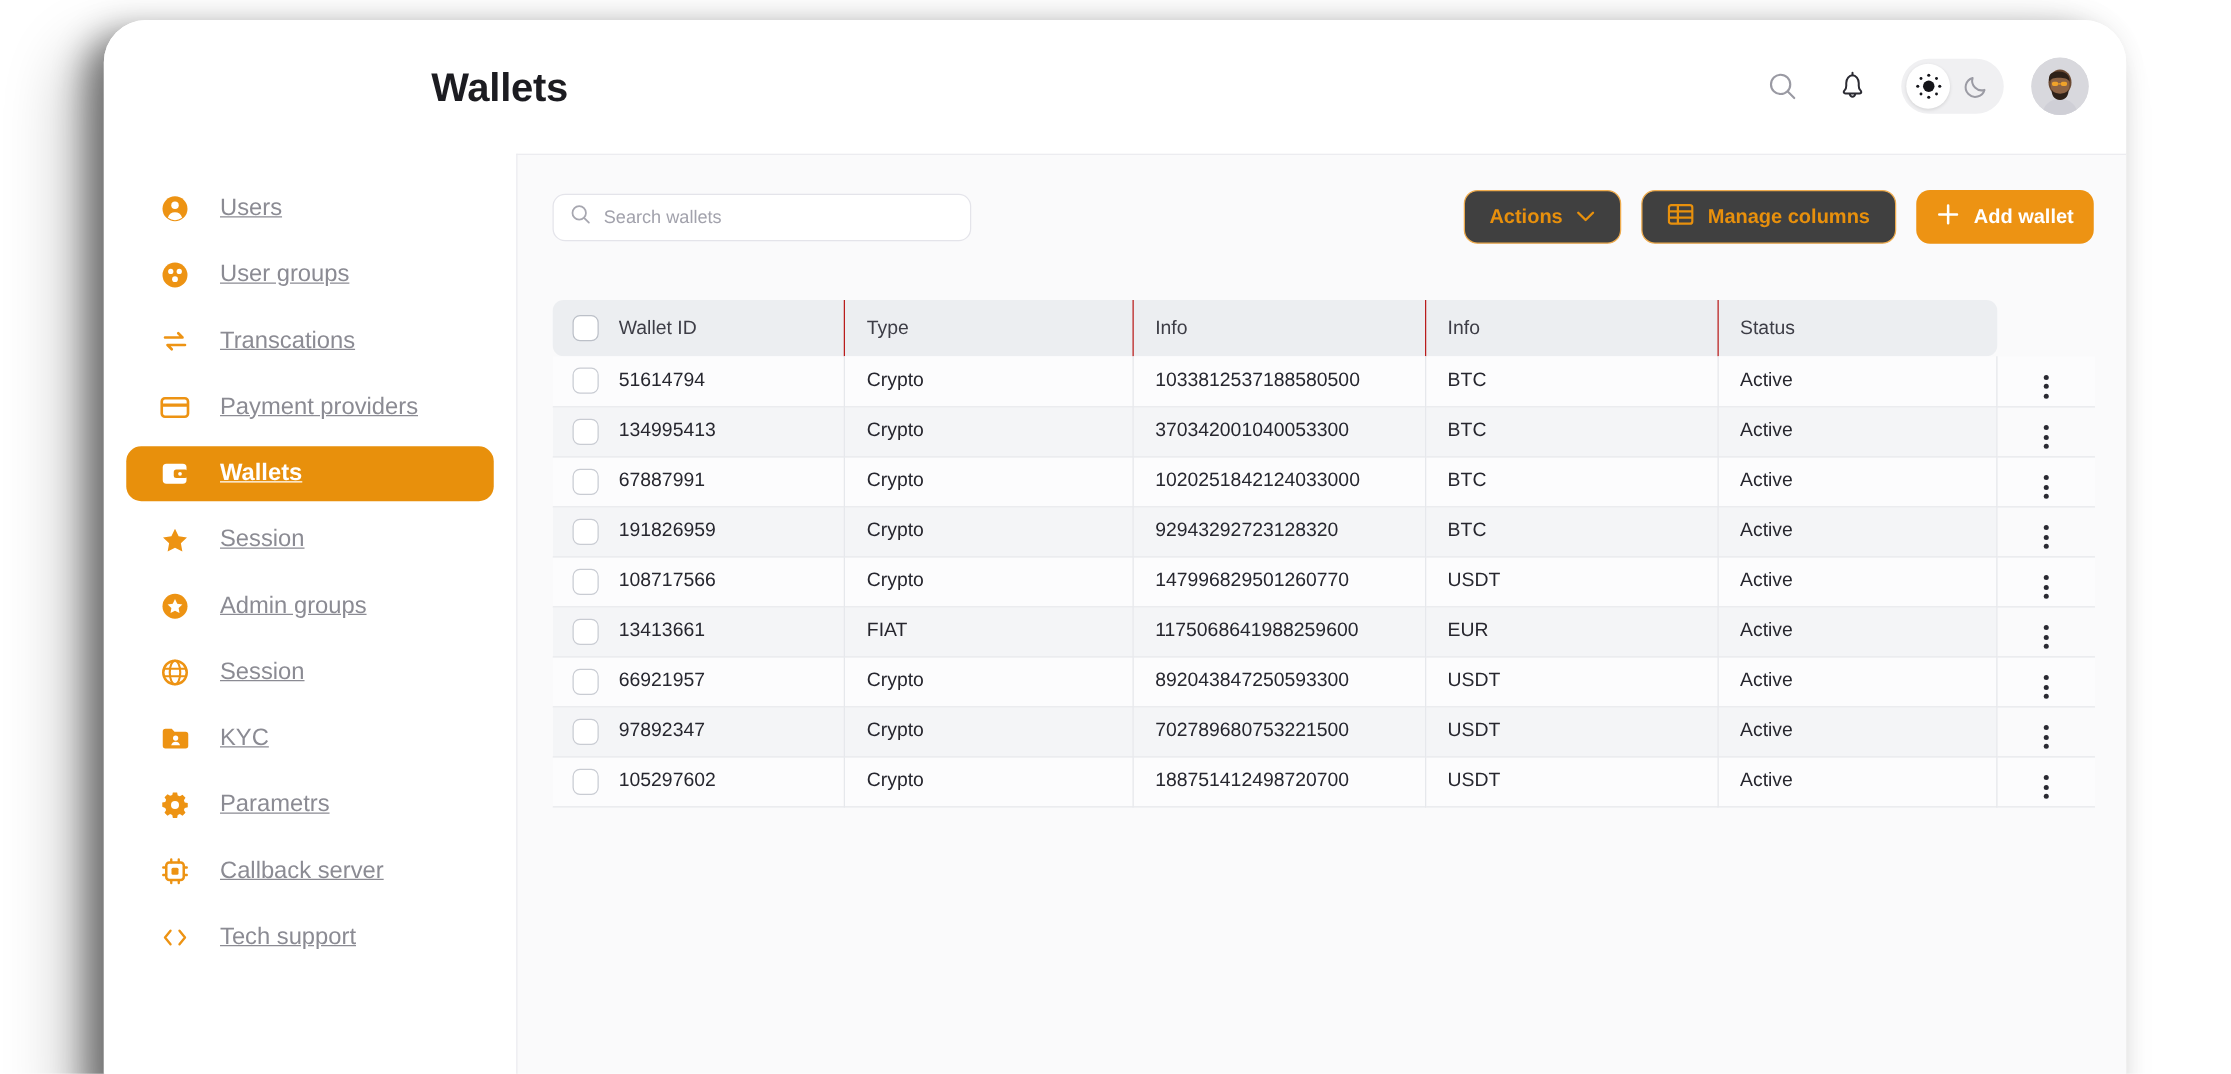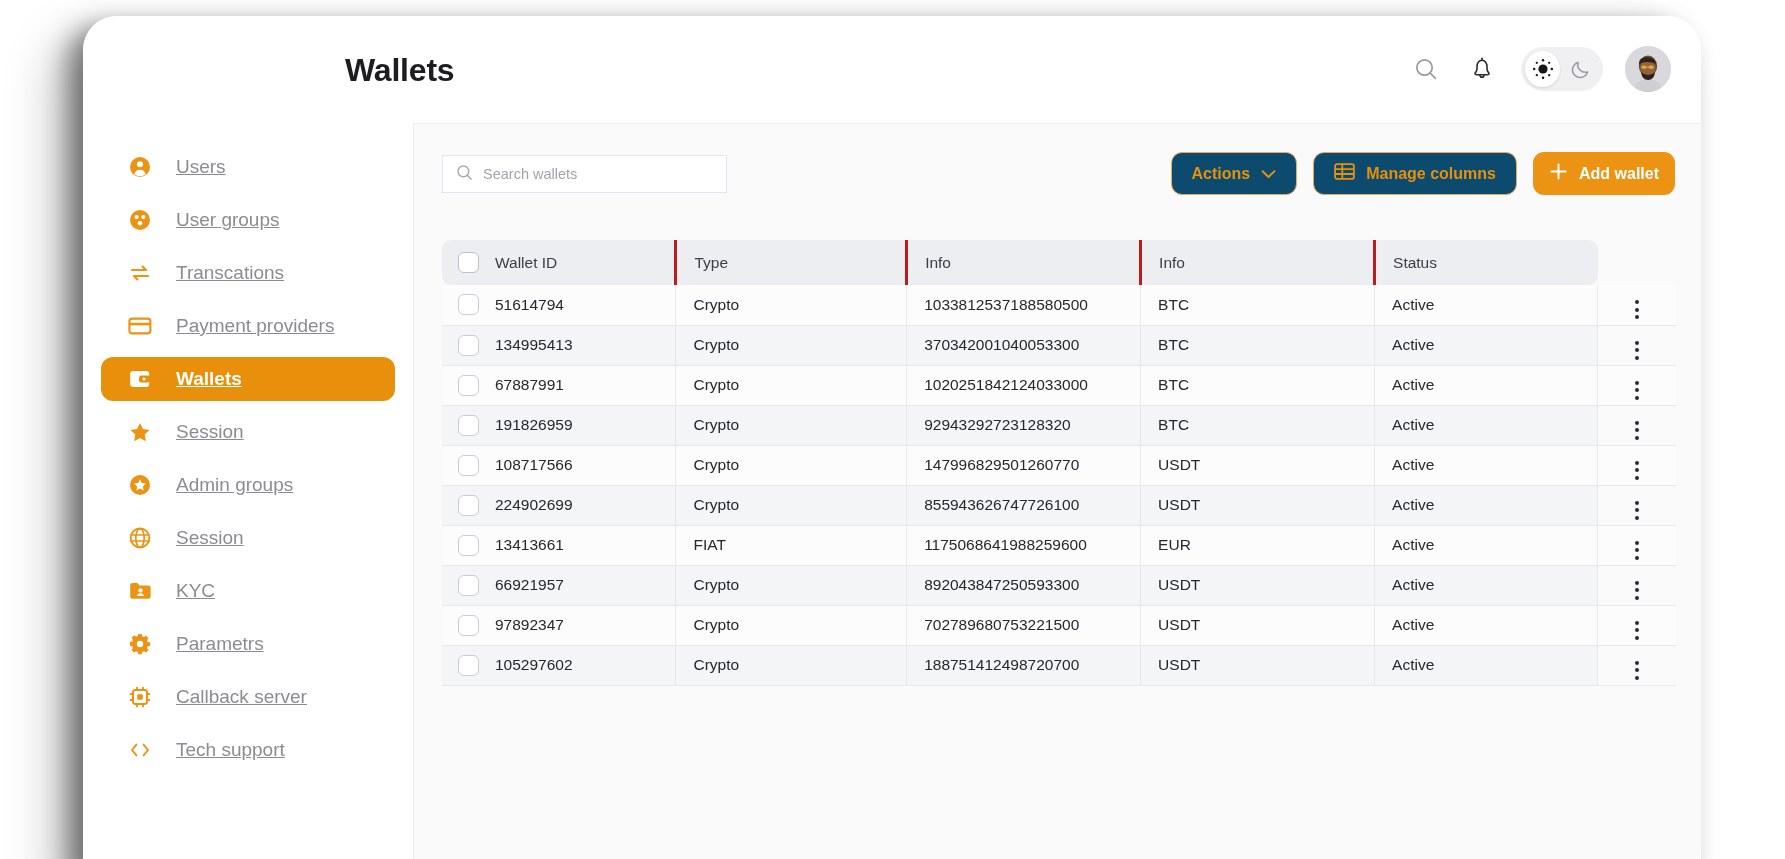--- a/index.html
+++ b/index.html
@@ -85,53 +85,53 @@
     width: 1288px; height: 753px;
     background: #fafafb;
     border-left: 1px solid #ececf0;
     border-top: 1px solid #ececf0;
   }
   #toolbar {
     position: absolute; left: 0; top: 0; width: 1288px; height: 116px;
   }
   #search-box {
     position: absolute; left: 28px; top: 31px;
-    width: 285px; height: 38px;
-    background: #ffffff; border: 1px solid #e4e4ea; border-radius: 0;
+    width: 335px; height: 38px;
+    background: #ffffff; border: 1px solid #e4e4ea; border-radius: 10px;
     display: flex; align-items: center; gap: 10px; padding: 0 13px;
   }
   #search-box input {
     border: 0; outline: 0; background: transparent;
     font-family: "Liberation Sans", sans-serif; font-size: 14.5px; color: #4a4a55;
     width: 100%;
   }
   #search-box input::placeholder { color: #a2a2ac; }
   #toolbar-right {
     position: absolute; right: 27px; top: 28px;
     display: flex; align-items: center; gap: 16px;
   }
   .btn {
     height: 43px; border-radius: 11px; display: flex; align-items: center;
     justify-content: center; gap: 11px; cursor: pointer; padding: 0 20px;
     font-size: 16px; font-weight: 700; white-space: nowrap;
   }
-  .btn-outline { border: 1.6px solid #eeab4d; color: #e8900c; background: #0c4a6e; }
+  .btn-outline { border: 1.6px solid #eeab4d; color: #e8900c; background: #404040; }
   .btn-primary { background: #ed9313; color: #ffffff; border: 0; padding: 0 16px; }
 
   
   #table-wrap {
     position: absolute; left: 28px; top: 116px;
     width: 1234px; height: 640px;
     overflow: hidden;
   }
   table { border-collapse: collapse; width: 1234px; table-layout: fixed; }
   thead th {
     background: #eceef1; height: 45px; text-align: left;
     font-size: 15.5px; font-weight: 400; color: #3d3d46;
-    padding: 0 17px; border-right: 3px solid #b91c1c;
+    padding: 0 17px; border-right: 1px solid #b91c1c;
   }
   thead th:first-child { border-top-left-radius: 9px; border-bottom-left-radius: 9px; }
   thead th.th-menu { border-right: 0; background: #fafafb; }
   thead th.th-status { border-top-right-radius: 9px; border-bottom-right-radius: 9px; border-right: 0; }
   tbody td {
     height: 40px; font-size: 15.5px; color: #26262e; padding: 0 17px;
     border-right: 1px solid #e6e8ec; border-bottom: 1px solid #e6e8ec;
     white-space: nowrap; overflow: hidden;
   }
   tbody tr:nth-child(odd) td { background: #fcfcfd; }
@@ -500,37 +500,20 @@
                 <td class="cell-menu"><span class="kebab">
                     <i></i>
                     <i></i>
                     <i></i>
                   </span></td>
               </tr>
               <tr>
                 <td class="cell-check">
                   <div class="row-flex">
                     <span class="cbox"></span>
-                    <span>224902699</span>
-                  </div>
-                </td>
-                <td>Crypto</td>
-                <td>855943626747726100</td>
-                <td>USDT</td>
-                <td>Active</td>
-                <td class="cell-menu"><span class="kebab">
-                    <i></i>
-                    <i></i>
-                    <i></i>
-                  </span></td>
-              </tr>
-              <tr>
-                <td class="cell-check">
-                  <div class="row-flex">
-                    <span class="cbox"></span>
                     <span>13413661</span>
                   </div>
                 </td>
                 <td>FIAT</td>
                 <td>1175068641988259600</td>
                 <td>EUR</td>
                 <td>Active</td>
                 <td class="cell-menu"><span class="kebab">
                     <i></i>
                     <i></i>

